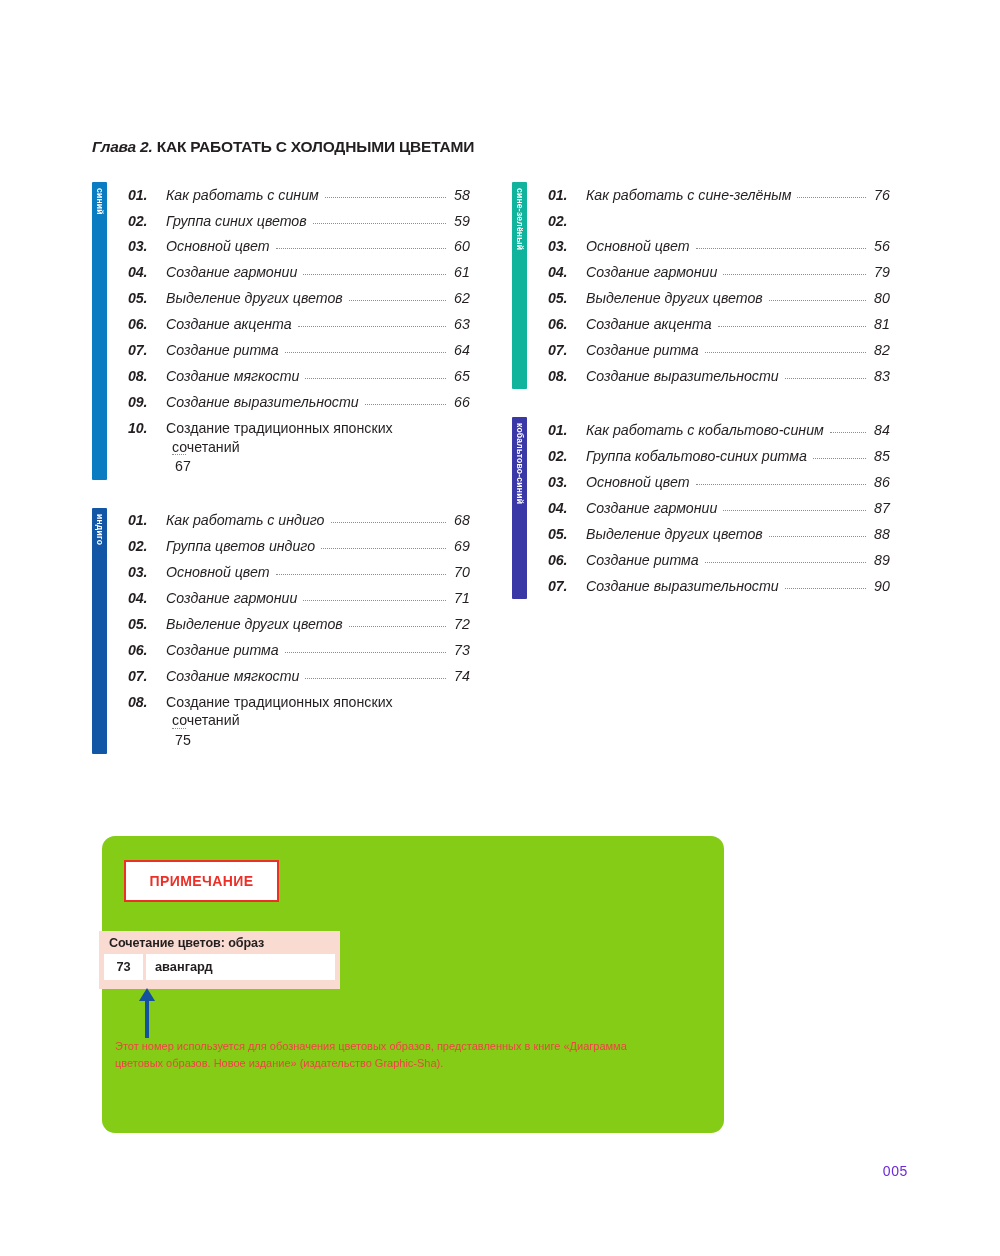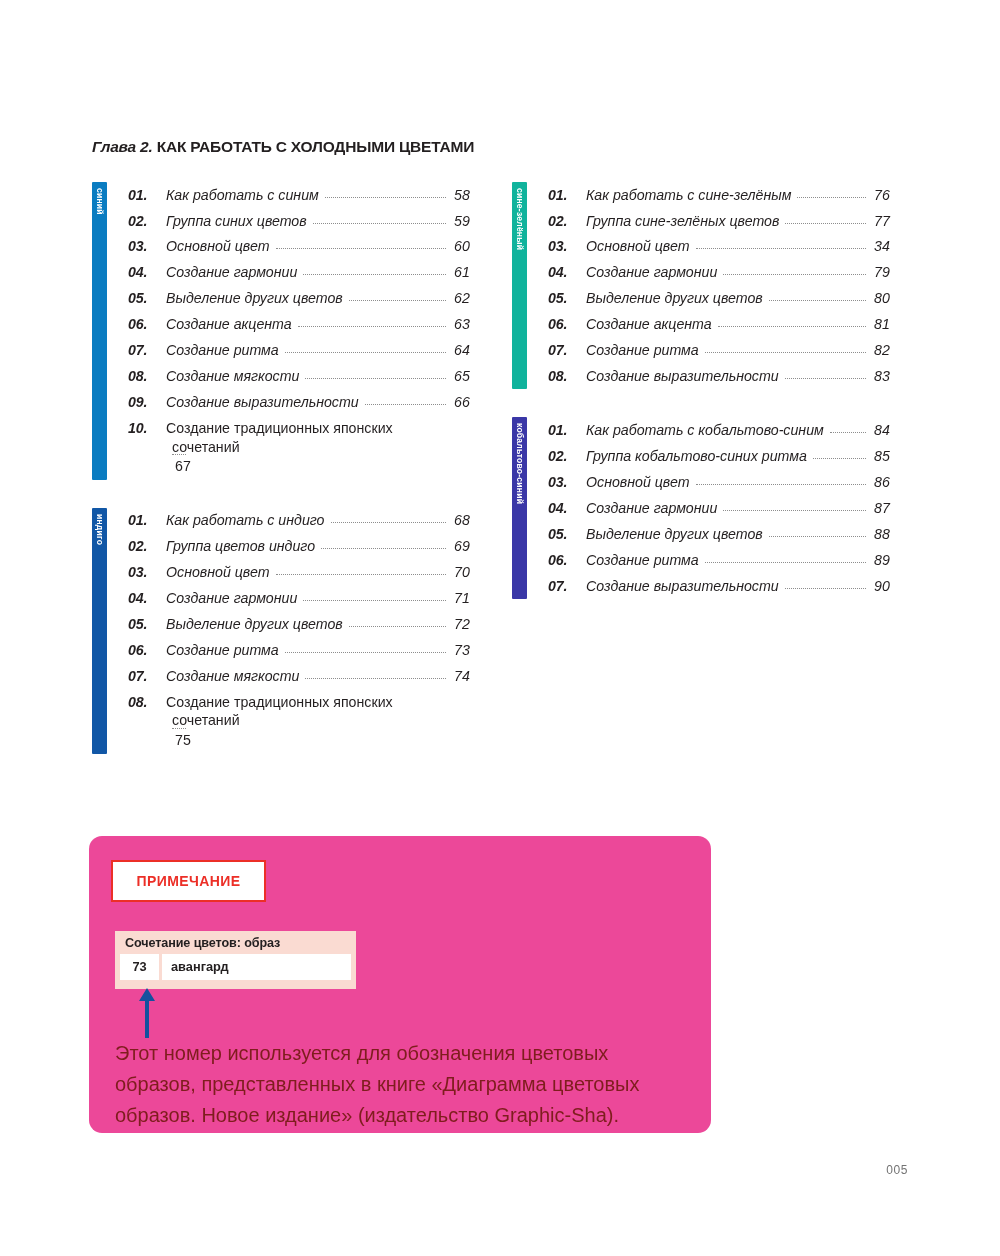--- a/index.html
+++ b/index.html
@@ -133,25 +133,25 @@
   .toc-item.multiline .second-line {
     display: flex;
     align-items: baseline;
     width: 100%;
     flex-direction: column;
   }
 
   
   .note-panel {
     position: absolute;
-    left: 89px;
+    left: 102px;
     top: 836px;
     width: 622px;
     height: 297px;
-    background: #ec4899;
+    background: #84cc16;
     border-radius: 13px;
   }
   .note-head {
     position: absolute;
     left: 22px;
     top: 24px;
     display: flex;
     align-items: flex-start;
   }
   .note-badge {
@@ -172,21 +172,21 @@
     margin-left: 22px;
     font-size: 14.6px;
     line-height: 1.5;
     color: #231f20;
     max-width: 400px;
   }
 
   
   .sample-box {
     position: absolute;
-    left: 115px;
+    left: 99px;
     top: 931px;
     width: 241px;
     background: #fadbd2;
     padding: 4px 5px 9px 5px;
     box-sizing: border-box;
   }
   .sample-title {
     font-size: 12.6px;
     font-weight: bold;
     color: #231f20;
@@ -222,32 +222,32 @@
     top: 988px;
     width: 20px;
     height: 50px;
   }
 
   .note-foot-text {
     position: absolute;
     left: 115px;
     top: 1038px;
     width: 530px;
-    font-size: 20px;
+    font-size: 11px;
     line-height: 1.55;
-    color: #7f1d1d;
+    color: #ef4444;
   }
 
   
   .folio {
     position: absolute;
     right: 92px;
     top: 1163px;
-    font-size: 12px;
-    color: #737373;
+    font-size: 14px;
+    color: #6d28d9;
     letter-spacing: 0.6px;
   }
 </style>
 </head>
 <body>
 
 <div class="chapter-title">
   <span class="chap-num">Глава 2.</span>
   <span class="chap-name">КАК РАБОТАТЬ С ХОЛОДНЫМИ ЦВЕТАМИ</span>
 </div>
@@ -462,35 +462,28 @@
             <span class="item-body">
               <span class="item-line">
                 <span class="item-title">Как работать с сине-зелёным</span>
                 <span class="leader"></span>
                 <span class="item-page">76</span>
               </span>
             </span>
           </div>
           <div class="toc-item">
             <span class="item-num">02.</span>
-            <span class="item-body">
-              <span class="item-line">
-                <span class="item-title">Группа сине-зелёных цветов</span>
-                <span class="leader"></span>
-                <span class="item-page">77</span>
-              </span>
-            </span>
           </div>
           <div class="toc-item">
             <span class="item-num">03.</span>
             <span class="item-body">
               <span class="item-line">
                 <span class="item-title">Основной цвет</span>
                 <span class="leader"></span>
-                <span class="item-page">34</span>
+                <span class="item-page">56</span>
               </span>
             </span>
           </div>
           <div class="toc-item">
             <span class="item-num">04.</span>
             <span class="item-body">
               <span class="item-line">
                 <span class="item-title">Создание гармонии</span>
                 <span class="leader"></span>
                 <span class="item-page">79</span>

